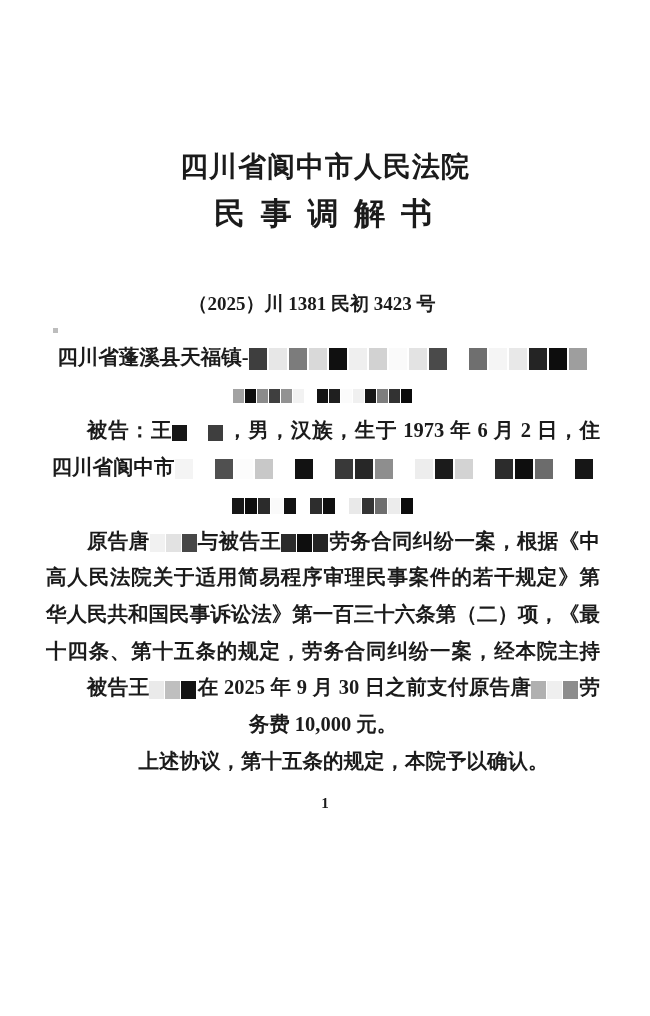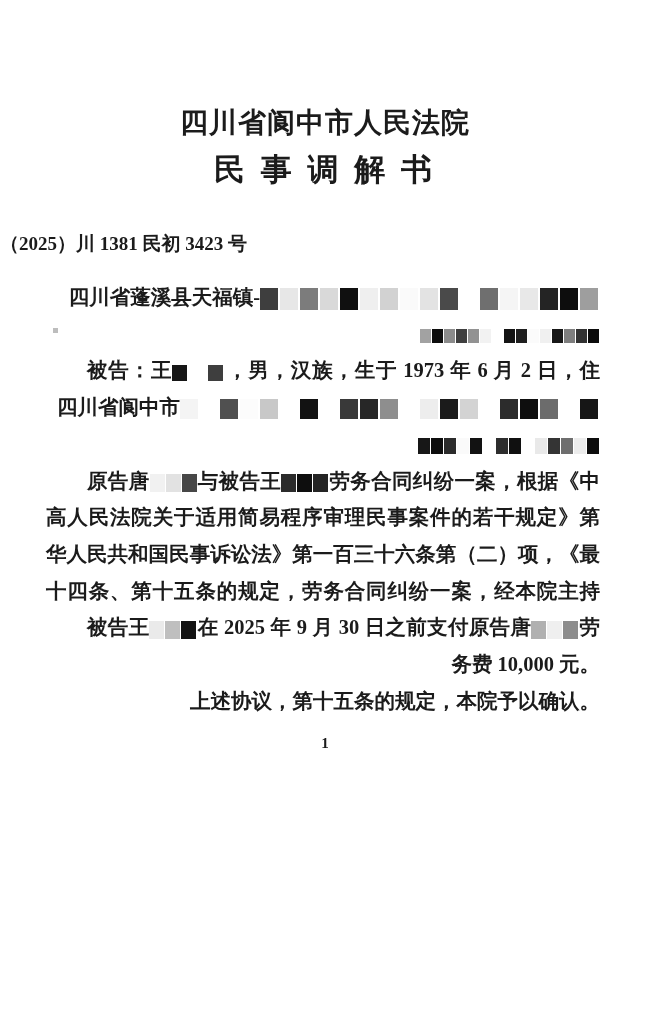--- a/index.html
+++ b/index.html
@@ -3,36 +3,36 @@
 <meta charset="utf-8">
 <style>
   html,body{margin:0;padding:0;background:#e8e8e8;}
   .page{
     width:650px;height:1016px;margin:0 auto;background:#ffffff;
     position:relative;overflow:hidden;color:#1b1b1b;
     font-family:"Liberation Serif","DejaVu Serif",serif;
   }
   .court{
     padding-top:105px;text-align:center;font-size:28px;font-weight:bold;
-    letter-spacing:1px;line-height:36px;
+    letter-spacing:1px;line-height:36px;margin-top:44px;
   }
   .doc-title{
     text-align:center;font-size:31px;font-weight:bold;letter-spacing:4px;
     line-height:42px;margin-top:8px;
   }
   .caseno{
-    margin-top:40px;text-align:left;padding-right:26px;
+    margin-top:56px;text-align:center;padding-right:26px;
     font-size:19px;font-weight:bold;line-height:26px;
   }
   .bod{
     margin:22px 50px 0 46px;font-size:20.5px;font-weight:bold;
     line-height:36.7px;
   }
   .ln{text-align:justify;text-align-last:justify;}
-  .lnl{text-align:right;white-space:nowrap;}
+  .lnl{text-align:center;white-space:nowrap;}
   .ind{text-indent:41px;}
   .redact{display:inline-block;vertical-align:middle;line-height:0;white-space:nowrap;text-indent:0;}
   .redact i{display:inline-block;vertical-align:middle;}
   .pageno{text-align:center;font-size:15px;font-weight:bold;margin-top:14px;line-height:20px;}
   .speck{position:absolute;left:53px;top:328px;width:5px;height:5px;background:#bdbdbd;}
 </style>
 </head>
 <body>
 
 <div class="page">

